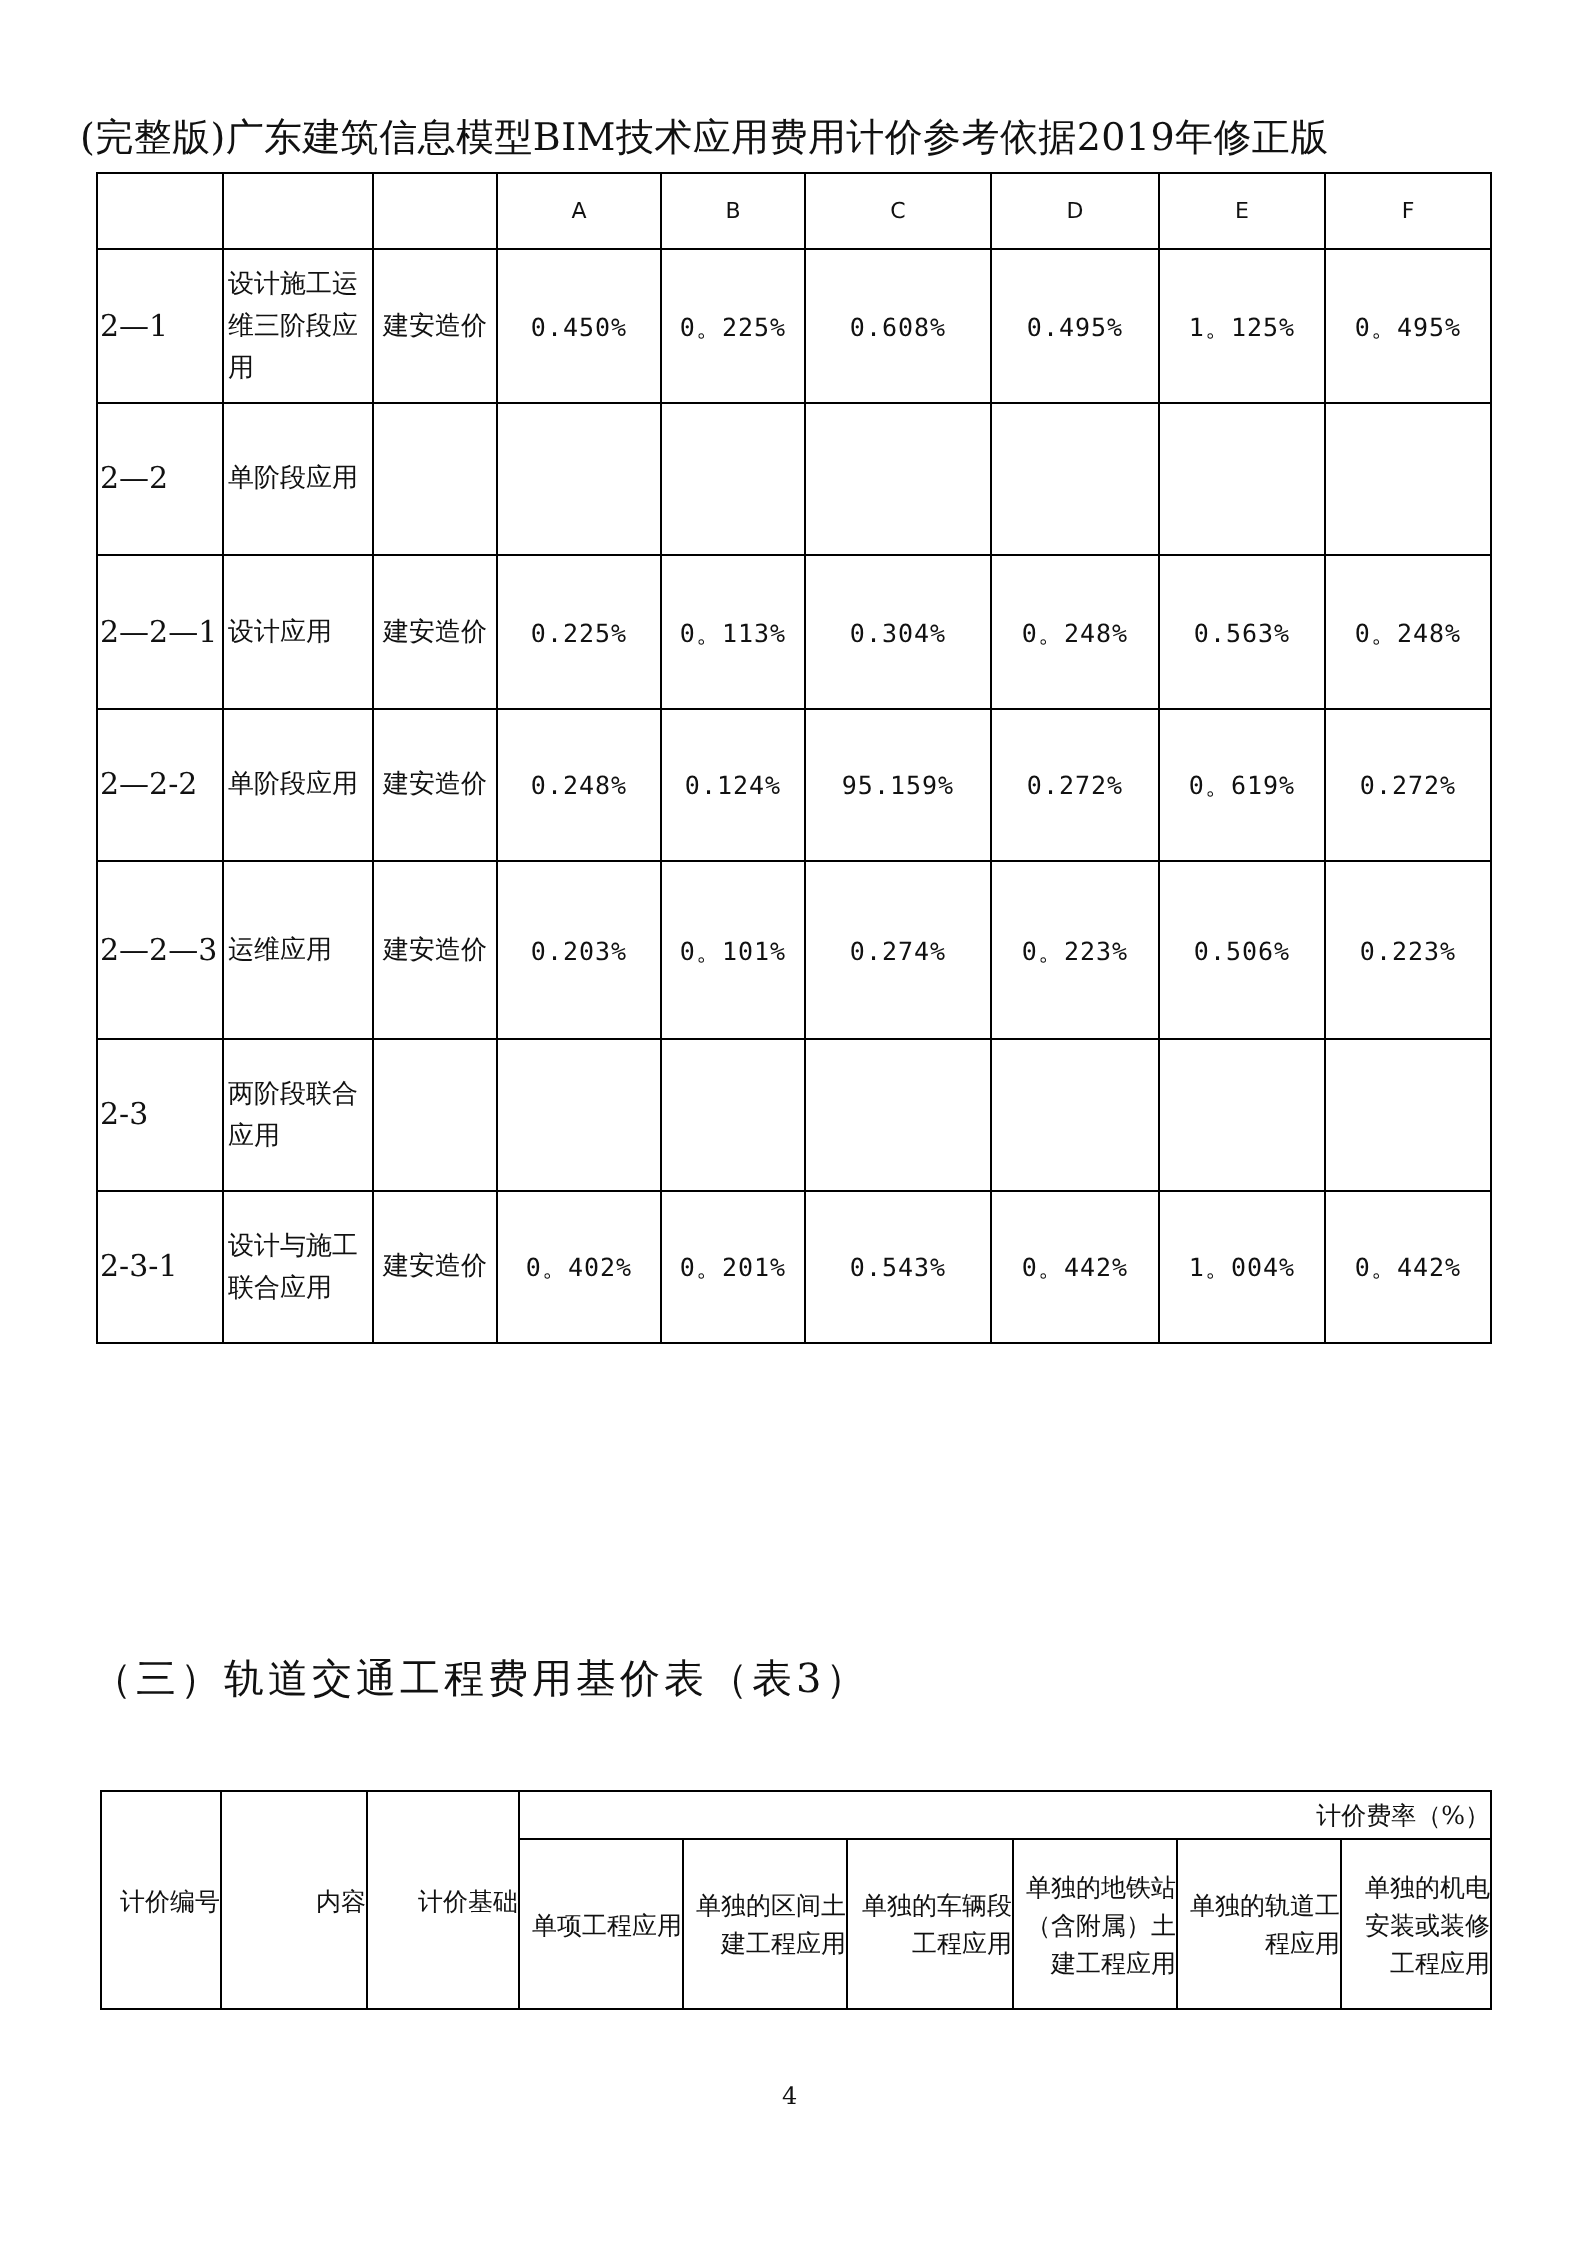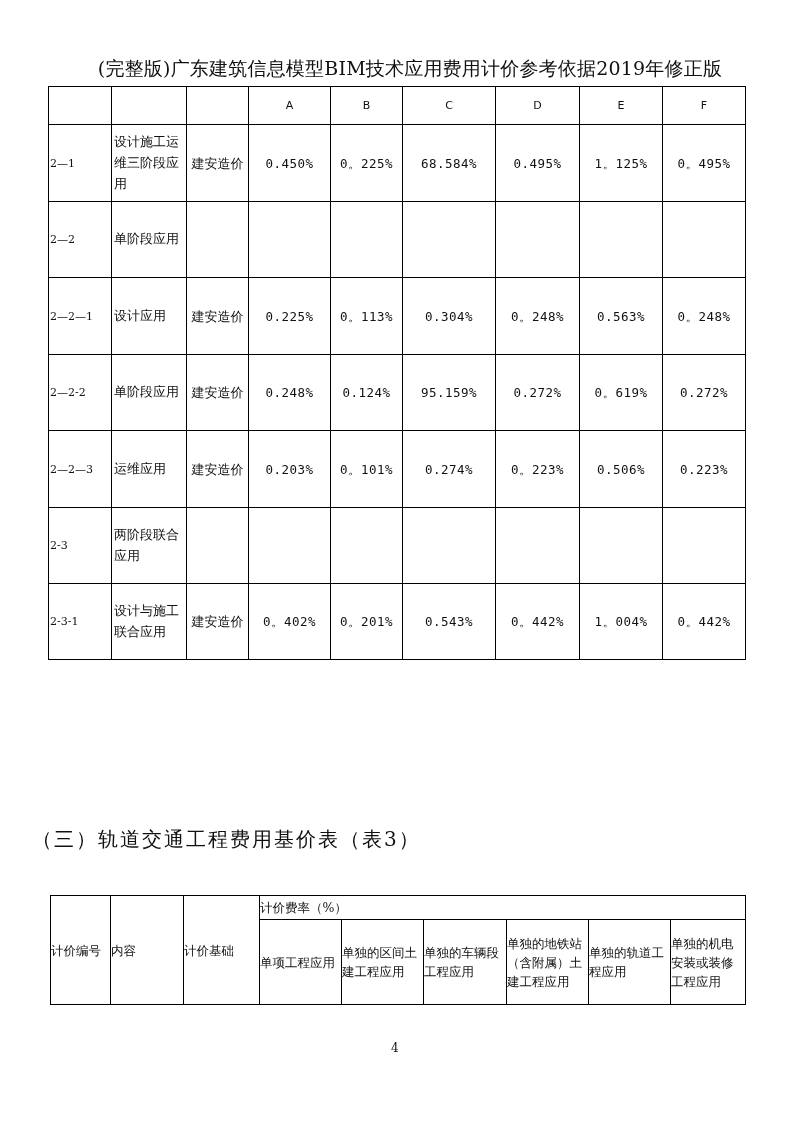--- a/index.html
+++ b/index.html
@@ -1,29 +1,29 @@
 <!DOCTYPE html>
 <html><head>
   <meta charset="utf-8">
   <style>
     html, body { margin:0; padding:0; background:#ffffff; }
     body { width:793px; height:1122px; position:relative; overflow:hidden;
            font-family:"DejaVu Serif", "Liberation Serif", serif; color:#111; }
-    .title { position:absolute; left:50px; top:56px; width:720px; font-size:19px; white-space:nowrap; letter-spacing:0.2px;text-align:center; }
+    .title { position:absolute; left:40px; top:56px; width:720px; font-size:19px; white-space:nowrap; letter-spacing:0.2px; }
     table { border-collapse:collapse; position:absolute; table-layout:fixed; }
     td { border:1.3px solid #000; padding:0; vertical-align:middle; font-size:13px; line-height:21px; }
     #t1 { left:48px; top:86px; }
     #t1 td.num { text-align:center; font-family:"DejaVu Sans Mono","Liberation Mono",monospace; font-size:12.5px; letter-spacing:0.5px; }
-    #t1 td.code { text-align:left; padding-left:1px; font-size:11px; }
+    #t1 td.code { text-align:left; padding-left:1px; font-size:15px; }
     #t1 td.content { text-align:left; padding-left:2px; font-size:13px;font-family:Liberation Mono, monospace; }
     #t1 td.basis { text-align:center; font-size:13px; }
     #t1 tr.head td { text-align:center; font-family:"DejaVu Sans","Liberation Sans",sans-serif; font-size:11px; }
-    .section { position:absolute; left:32px; top:826px; font-size:20px; letter-spacing:2px; white-space:nowrap; }
+    .section { position:absolute; left:46px; top:826px; font-size:20px; letter-spacing:2px; white-space:nowrap; }
     #t2 { left:50px; top:895px; }
-    #t2 td { text-align:left; font-size:12.5px; line-height:19px; }
+    #t2 td { text-align:right; font-size:12.5px; line-height:19px; }
     .pageno { position:absolute; left:391px; top:1041px; font-size:12px; }
   </style>
 </head>
 <body>
 
 <div class="title">(完整版)广东建筑信息模型BIM技术应用费用计价参考依据2019年修正版</div>
 
 <table id="t1">
   <colgroup>
     <col style="width:63px">
@@ -47,21 +47,21 @@
     <td>D</td>
     <td>E</td>
     <td>F</td>
   </tr>
   <tr style="height:77px">
     <td class="code">2—1</td>
     <td class="content">设计施工运维三阶段应用</td>
     <td class="basis">建安造价</td>
     <td class="num">0.450%</td>
     <td class="num">0。225%</td>
-    <td class="num">68.584%</td>
+    <td class="num">0.608%</td>
     <td class="num">0.495%</td>
     <td class="num">1。125%</td>
     <td class="num">0。495%</td>
   </tr>
   <tr style="height:76px">
     <td class="code">2—2</td>
     <td class="content">单阶段应用</td>
     <td class="basis"></td>
     <td class="num"></td>
     <td class="num"></td>
@@ -85,21 +85,21 @@
     <td class="code">2—2-2</td>
     <td class="content">单阶段应用</td>
     <td class="basis">建安造价</td>
     <td class="num">0.248%</td>
     <td class="num">0.124%</td>
     <td class="num">95.159%</td>
     <td class="num">0.272%</td>
     <td class="num">0。619%</td>
     <td class="num">0.272%</td>
   </tr>
-  <tr style="height:77px">
+  <tr style="height:89px">
     <td class="code">2—2—3</td>
     <td class="content">运维应用</td>
     <td class="basis">建安造价</td>
     <td class="num">0.203%</td>
     <td class="num">0。101%</td>
     <td class="num">0.274%</td>
     <td class="num">0。223%</td>
     <td class="num">0.506%</td>
     <td class="num">0.223%</td>
   </tr>

